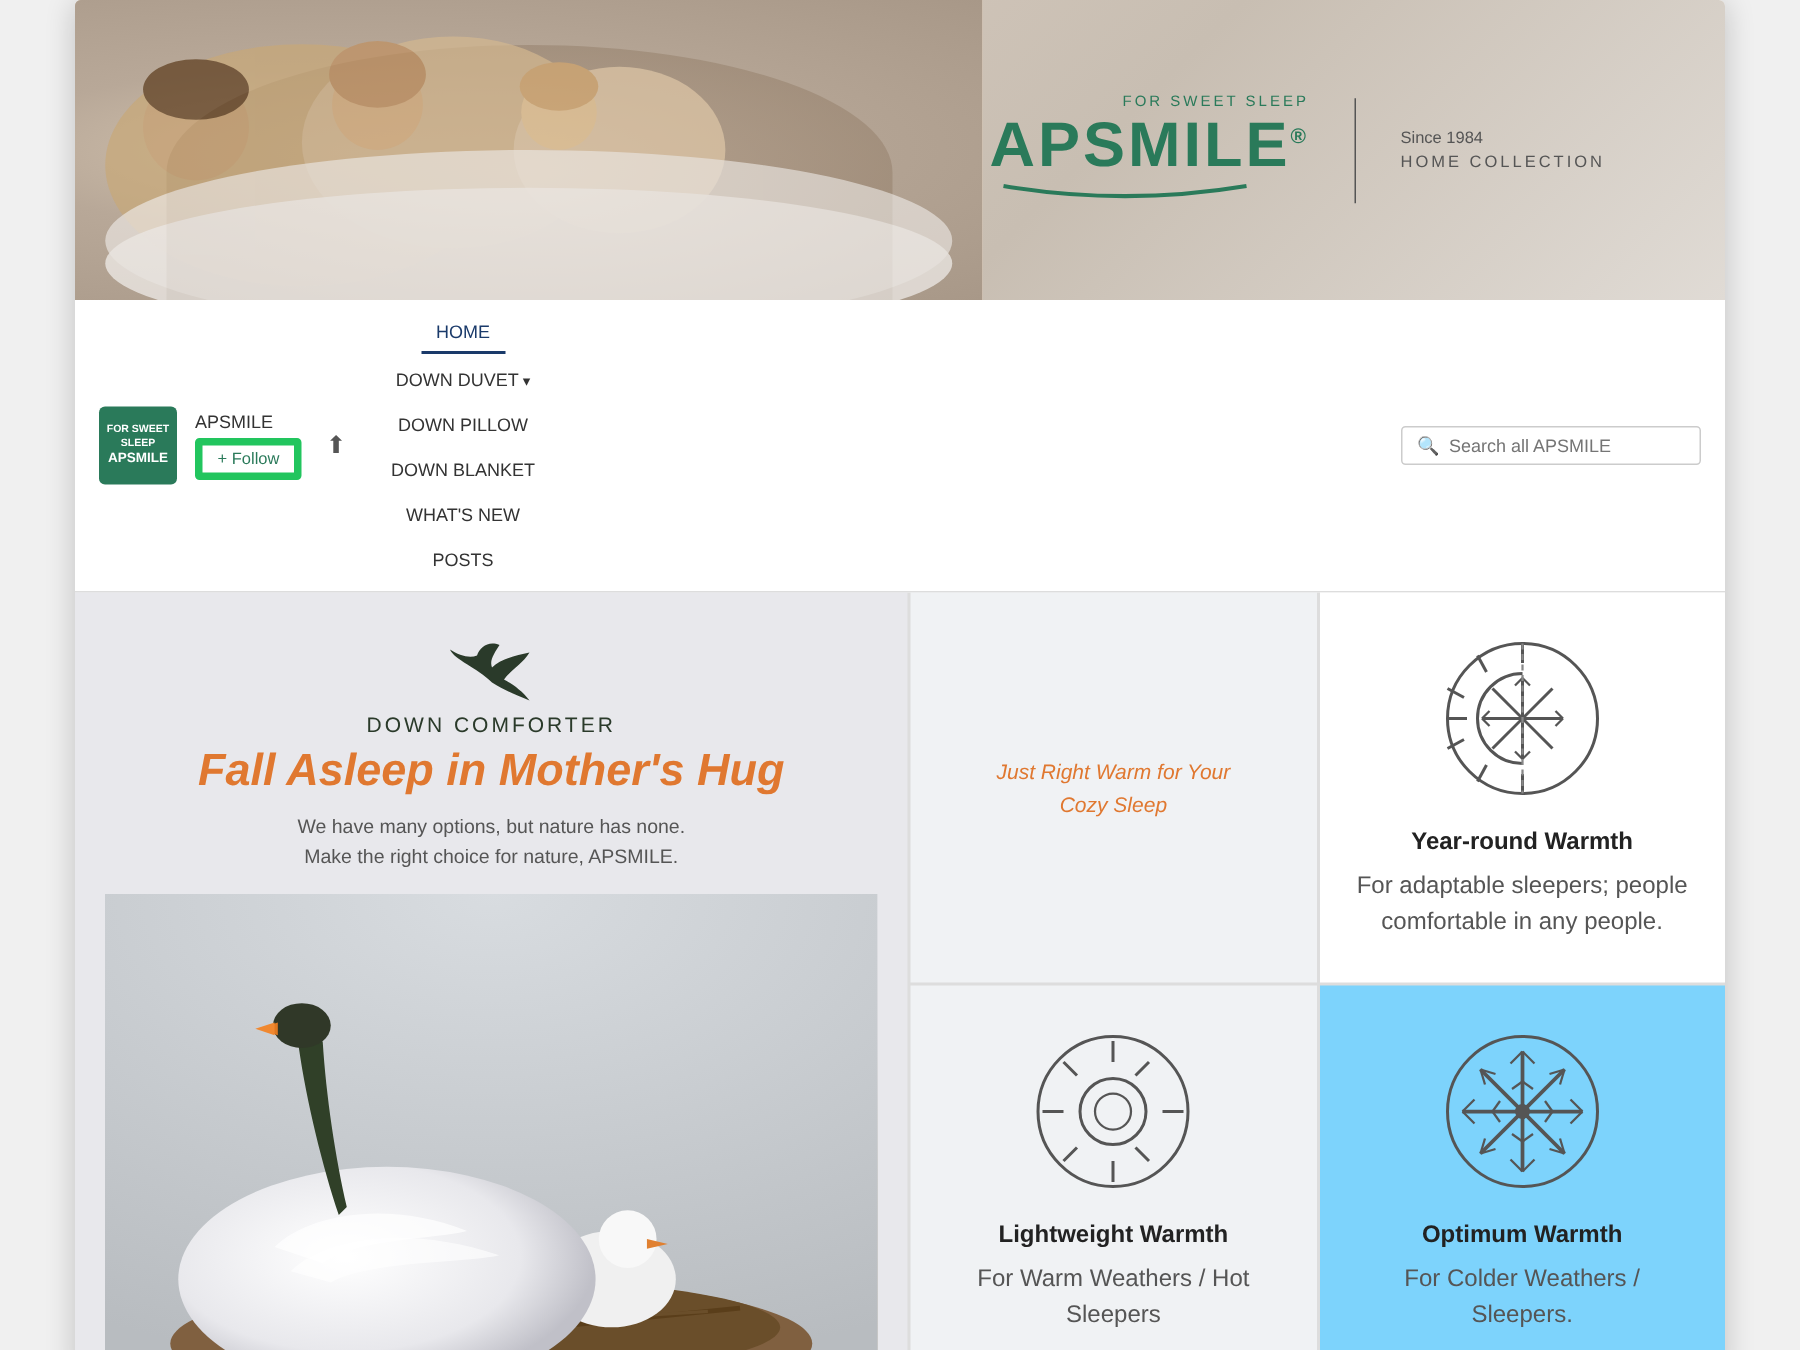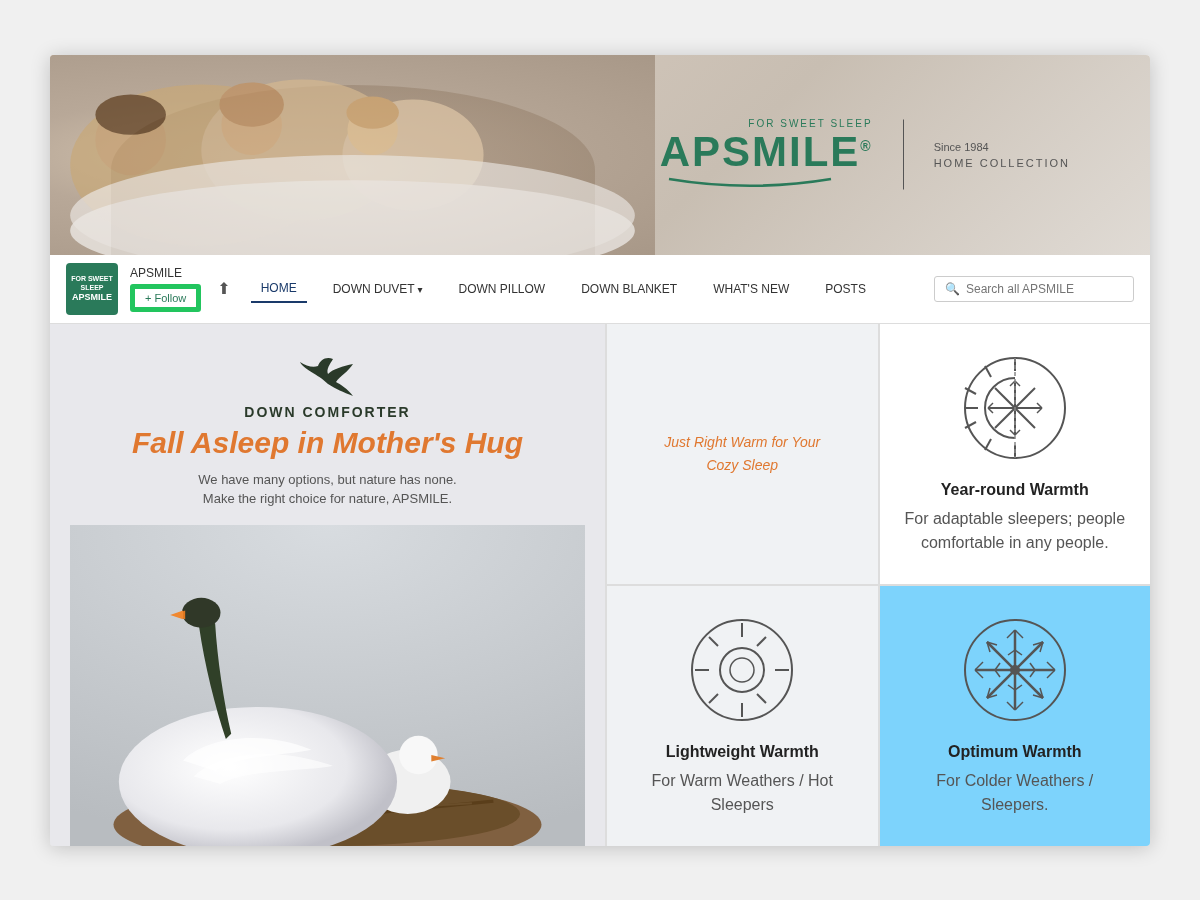--- a/index.html
+++ b/index.html
@@ -149,22 +149,23 @@
     }
     .share-icon {
       color: #555;
       font-size: 16px;
       cursor: pointer;
       margin-left: 4px;
     }
     .nav-links {
       display: flex;
       align-items: center;
-      gap: 16px;
+      gap: 4px;
       margin-left: 8px;
+      flex-direction: column;
     }
     .nav-link {
       font-size: 12px;
       color: #333;
       padding: 6px 10px;
       cursor: pointer;
       text-decoration: none;
       text-transform: uppercase;
       font-weight: 500;
       white-space: nowrap;
@@ -215,21 +216,21 @@
       background: #e8e8ec;
       display: flex;
       flex-direction: column;
       align-items: center;
       padding: 30px 20px 0;
       position: relative;
       overflow: hidden;
     }
     .down-comforter-label {
       font-size: 14px;
-      font-weight: 700;
+      font-weight: 400;
       letter-spacing: 2px;
       color: #2a3a2a;
       text-transform: uppercase;
       margin-bottom: 6px;
     }
     .main-headline {
       font-size: 30px;
       font-weight: 800;
       color: #e07830;
       text-align: center;

